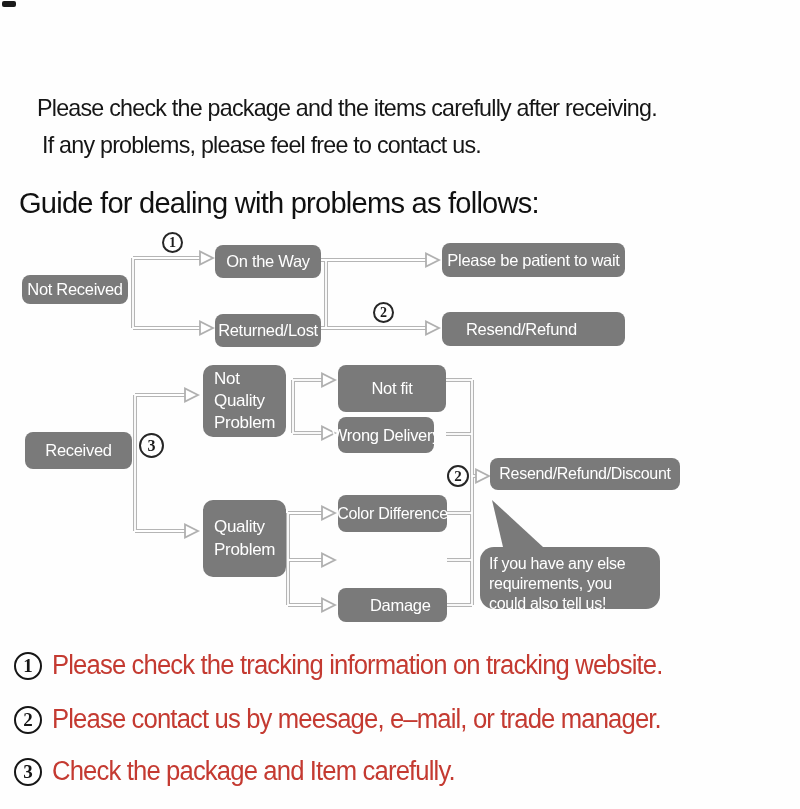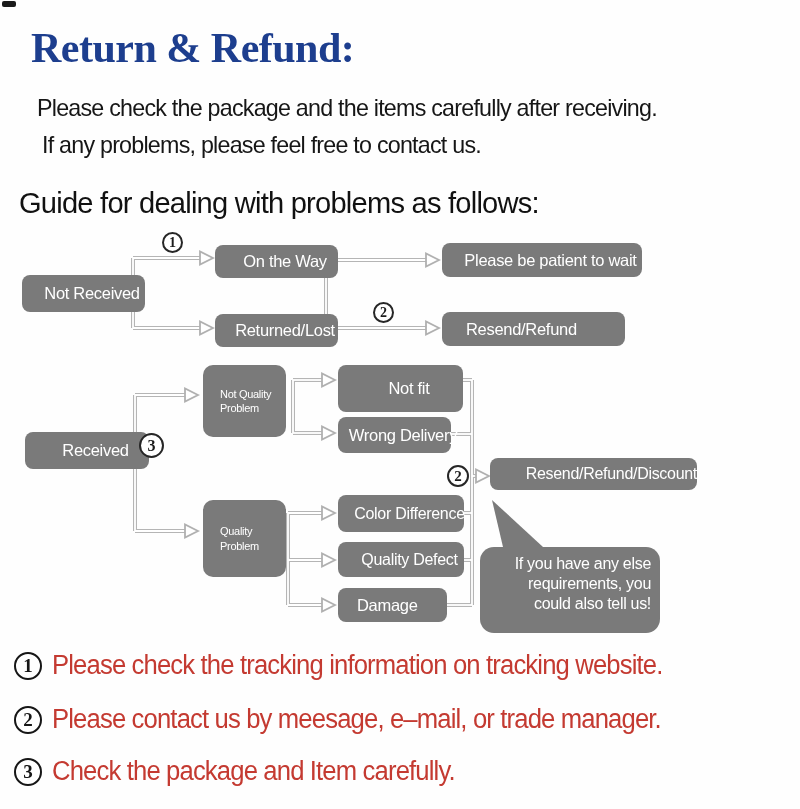--- a/index.html
+++ b/index.html
@@ -14,23 +14,23 @@
     letter-spacing:-0.5px;white-space:nowrap;
   }
   .intro-line{position:absolute;color:#161616;font-size:24px;letter-spacing:-0.8px;white-space:nowrap;transform:scaleX(0.97);transform-origin:left center;}
   .intro-1{left:37px;top:94px;}
   .intro-2{left:42px;top:131px;}
   .guide-line{position:absolute;left:19px;top:186px;color:#111;font-size:30px;letter-spacing:-0.8px;white-space:nowrap;transform:scaleX(0.97);transform-origin:left center;}
   svg.connectors{position:absolute;left:0;top:0;z-index:1;}
   .box{
     position:absolute;z-index:2;background:#7a7a7a;color:#fff;border-radius:8px;
     display:flex;align-items:center;justify-content:center;
-    font-size:16.5px;letter-spacing:-0.3px;white-space:nowrap;padding-left:17px;
-  }
-  .box.multiline{justify-content:flex-start;text-align:left;box-sizing:border-box;white-space:normal;line-height:1.3;font-size:11px;border-radius:10px;}
+    font-size:16.5px;letter-spacing:-0.3px;white-space:nowrap;
+  }
+  .box.multiline{justify-content:flex-start;text-align:left;padding-left:11px;box-sizing:border-box;white-space:normal;line-height:1.3;font-size:17px;border-radius:10px;}
   .bubble{
     position:absolute;z-index:2;background:#7a7a7a;color:#fff;border-radius:14px;
     box-sizing:border-box;padding:7px 9px;font-size:16px;line-height:1.25;letter-spacing:-0.3px;
   }
   .marker{
     position:absolute;z-index:3;background:#fff;border:2px solid #262626;border-radius:50%;
     box-sizing:border-box;display:flex;align-items:center;justify-content:center;
     font-family:"Liberation Serif",serif;font-weight:bold;color:#1c1c1c;
   }
   .note{position:absolute;left:14px;display:flex;align-items:center;}
@@ -44,21 +44,20 @@
     transform:scaleX(0.95);transform-origin:left center;
   }
 </style>
 </head>
 <body>
 
 <div id="canvas">
 
   <div class="corner-mark"></div>
 
-  <div class="title">Return &amp; Refund:</div>
   <div class="intro-line intro-1">Please check the package and the items carefully after receiving.</div>
   <div class="intro-line intro-2">If any problems, please feel free to contact us.</div>
   <div class="guide-line">Guide for dealing with problems as follows:</div>
 
   <svg class="connectors" width="800" height="809" viewBox="0 0 800 809">
     <g stroke="#b5b5b5" stroke-width="4" fill="none">
       <path d="M133 258 H201"></path>
         <path d="M133 328 H201"></path>
         <path d="M133 258 V328"></path>
       <path d="M321 260 H426"></path>
@@ -117,21 +116,21 @@
       <polygon points="335,380 322,373.5 322,386.5"></polygon>
       <polygon points="335,433 322,426.5 322,439.5"></polygon>
       <polygon points="335,513 322,506.5 322,519.5"></polygon>
       <polygon points="335,560 322,553.5 322,566.5"></polygon>
       <polygon points="335,605 322,598.5 322,611.5"></polygon>
       <polygon points="489,476 476,469.5 476,482.5"></polygon>
     </g>
     <polygon points="492,500 543,547 503,547" fill="#7a7a7a" stroke="none"></polygon>
   </svg>
 
-  <div class="box" style="left:22px;top:275px;width:106px;height:37px;">
+  <div class="box" style="left:22px;top:275px;width:106px;height:29px;">
       <span>Not Received</span>
     </div>
   <div class="box" style="left:215px;top:245px;width:106px;height:33px;">
       <span>On the Way</span>
     </div>
   <div class="box" style="left:442px;top:243px;width:183px;height:34px;">
       <span>Please be patient to wait</span>
     </div>
   <div class="box" style="left:215px;top:314px;width:106px;height:33px;">
       <span>Returned/Lost</span>
@@ -145,37 +144,34 @@
     </div>
   <div class="box multiline" style="left:203px;top:365px;width:83px;height:72px;">
       <span>Not Quality Problem</span>
     </div>
   <div class="box" style="left:338px;top:365px;width:108px;height:47px;">
       <span>Not fit</span>
     </div>
   <div class="box" style="left:338px;top:417px;width:96px;height:36px;">
       <span>Wrong Delivery</span>
     </div>
-  <div class="box" style="left:490px;top:458px;width:190px;height:32px;font-size:16px;justify-content:flex-end;">
+  <div class="box" style="left:490px;top:458px;width:190px;height:32px;font-size:16px;">
       <span>Resend/Refund/Discount</span>
     </div>
   <div class="box multiline" style="left:203px;top:500px;width:83px;height:77px;">
       <span>Quality Problem</span>
     </div>
   <div class="box" style="left:338px;top:495px;width:109px;height:37px;font-size:16px;">
       <span>Color Difference</span>
     </div>
-  <div class="box" style="left:338px;top:542px;width:109px;height:35px;font-size:16px;">
-      <span>Quality Defect</span>
-    </div>
-  <div class="box" style="left:338px;top:588px;width:109px;height:34px;justify-content:flex-start;padding-left:19px;box-sizing:border-box;">
+  <div class="box" style="left:338px;top:588px;width:109px;height:34px;justify-content:flex-start;padding-left:32px;box-sizing:border-box;">
       <span>Damage</span>
     </div>
 
-  <div class="bubble" style="left:480px;top:547px;width:180px;height:86px;text-align:right;"><span>If you have any else requirements, you could also tell us!</span></div>
+  <div class="bubble" style="left:480px;top:547px;width:180px;height:62px;"><span>If you have any else requirements, you could also tell us!</span></div>
 
   <div class="marker" style="left:162px;top:232px;width:21px;height:21px;font-size:14px;">
       <span>1</span>
     </div>
   <div class="marker" style="left:373px;top:302px;width:21px;height:21px;font-size:14px;">
       <span>2</span>
     </div>
   <div class="marker" style="left:139px;top:433px;width:25px;height:25px;font-size:16px;">
       <span>3</span>
     </div>

